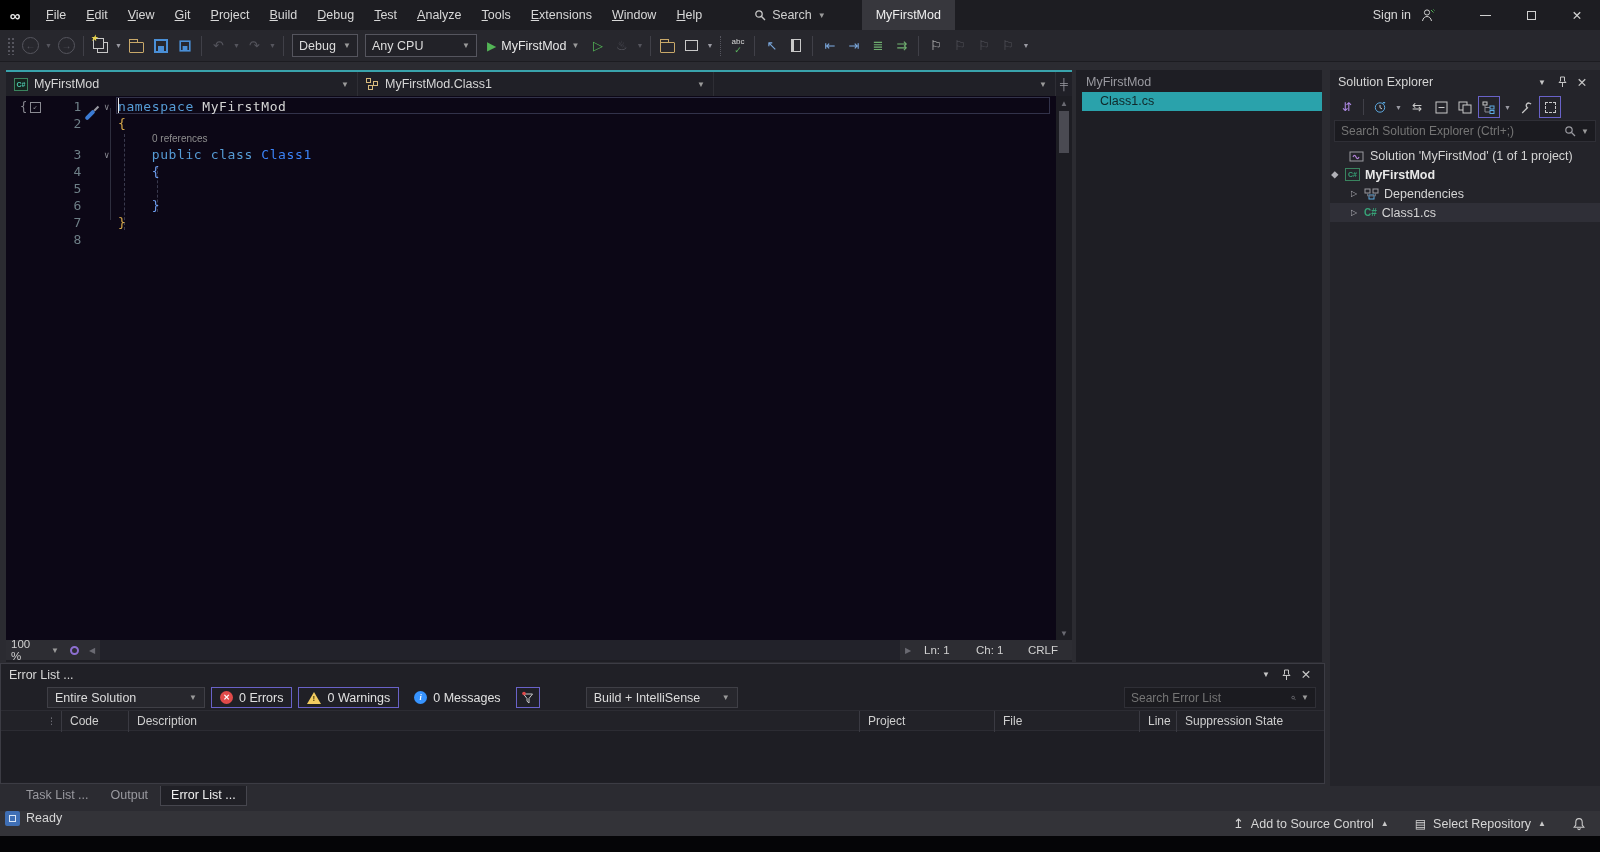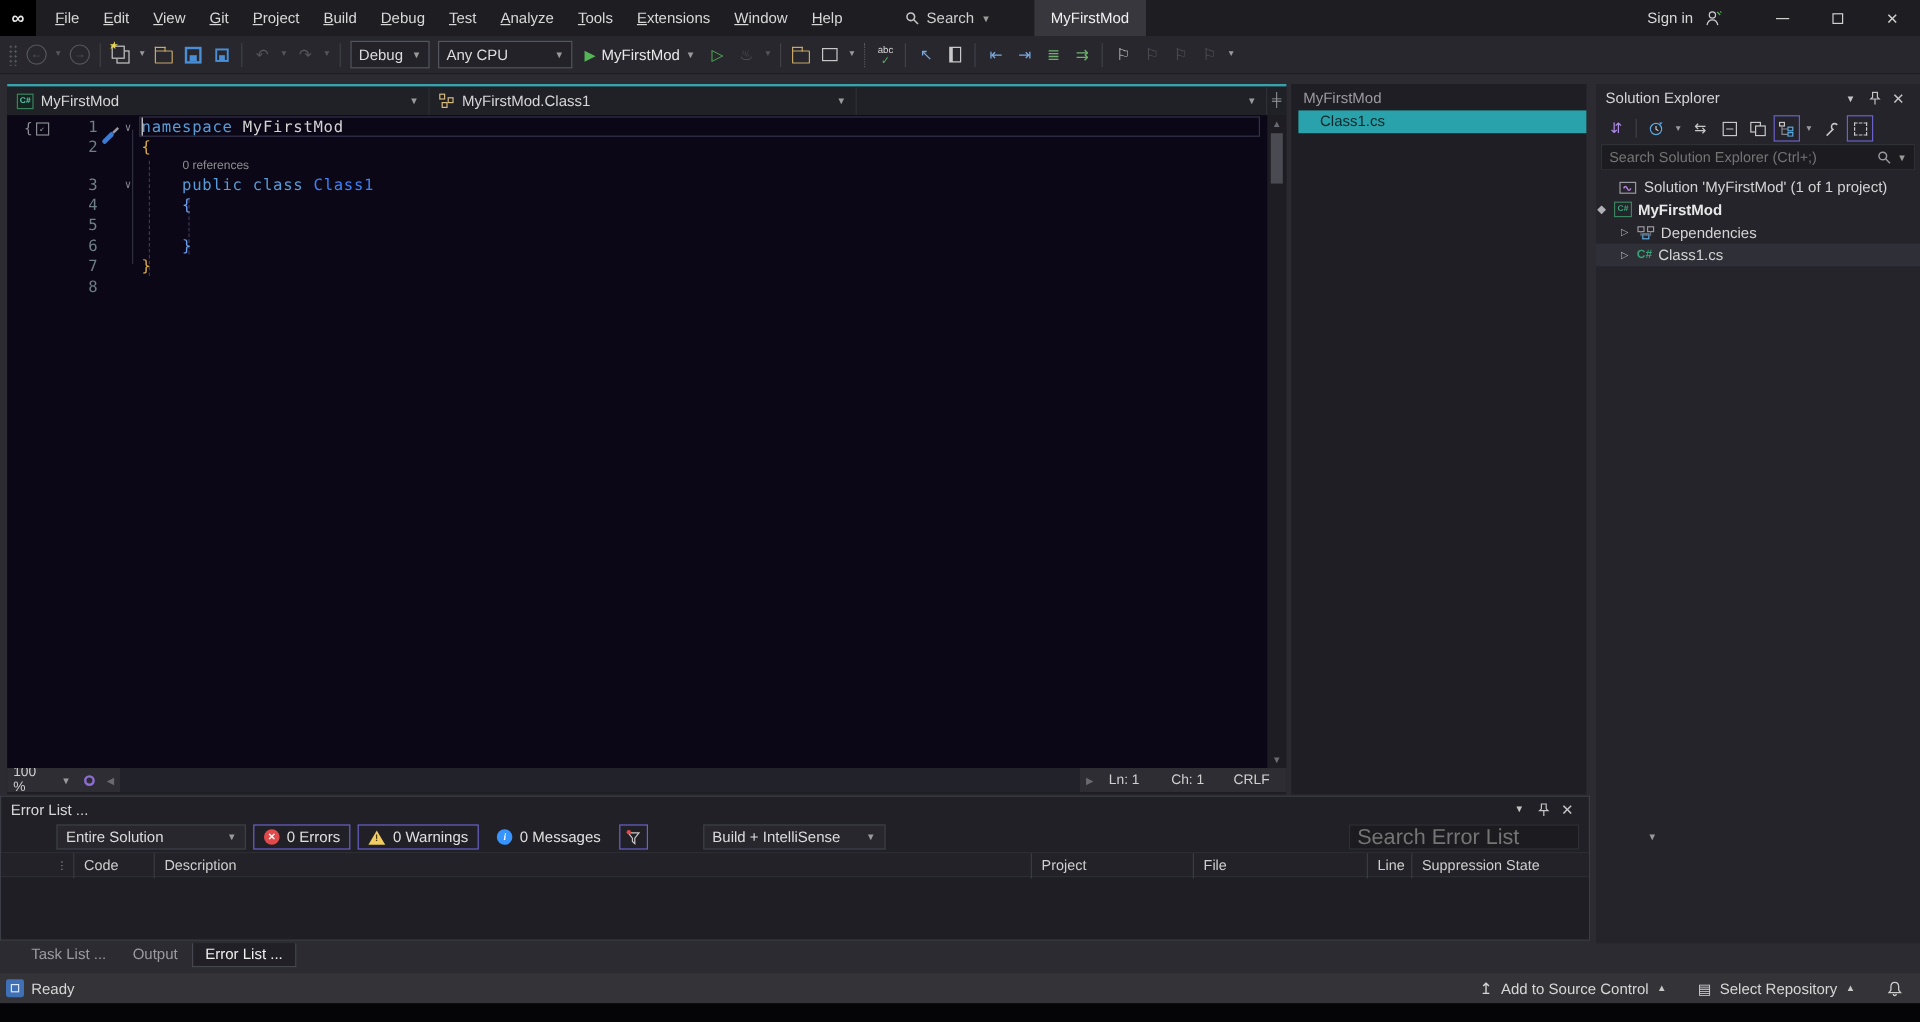--- a/index.html
+++ b/index.html
@@ -160,38 +160,38 @@
   .el-btn { height:21px; display:flex; align-items:center; gap:6px; padding:0 8px; border:1px solid transparent; color:#e0e0e0; }
   .el-btn.toggled { border-color:#6962c8; }
   .sev { width:13px; height:13px; border-radius:50%; display:flex; align-items:center; justify-content:center;
          font-size:8px; font-weight:bold; color:#fff; flex:none; }
   .sev.err { background:#e04a4a; } .sev.inf { background:#3794ff; font-style:italic; font-family:"Liberation Serif", serif; }
   .tri { width:0; height:0; border-left:7px solid transparent; border-right:7px solid transparent;
          border-bottom:12px solid #f2cc60; position:relative; flex:none; }
   .tri::after { content:"!"; position:absolute; left:-2px; top:2px; font-size:8px; color:#4a3b08; font-weight:bold; }
   .el-search { margin-left:auto; width:192px; height:21px; background:#1b1b20; border:1px solid #2f2f36;
                display:flex; align-items:center; padding:0 6px; gap:5px; margin-right:2px; }
-  .el-search input { flex:1; background:transparent; border:none; outline:none; color:#9a9aa0; font-size:18px;
+  .el-search input { flex:1; background:transparent; border:none; outline:none; color:#9a9aa0; font-size:12px;
                      font-family:"Liberation Sans", sans-serif; }
   .el-cols { position:relative; height:21px; border-top:1px solid #2c2c33; border-bottom:1px solid #2c2c33; background:#222228; }
   .el-col { position:absolute; top:0; height:21px; line-height:21px; padding-left:8px; border-left:1px solid #3a3a42;
             color:#cfcfcf; font-size:12px; white-space:nowrap; }
   .el-body { height:51px; background:#1e1e24; }
 
   .bottom-tabs { position:absolute; left:16px; top:724px; height:20px; display:flex; align-items:flex-start; gap:2px; }
   .btab { padding:0 10px; line-height:19px; color:#9a9aa0; }
   .btab.active { color:#f0f0f0; border:1px solid #46464e; border-top:none; background:#202026; }
 
   .right-tabs { position:absolute; left:1330px; top:724px; width:268px; display:flex; justify-content:center; gap:2px; }
   .rtab { padding:0 8px; line-height:19px; color:#9a9aa0; white-space:nowrap; }
   .rtab.active { color:#f0f0f0; border:1px solid #55555e; }
 
   
   .statusbar { position:absolute; left:0; top:811px; width:1600px; height:25px; background:#333338;
-               display:flex; align-items:center; color:#d6d6d6; }
+               display:flex; color:#d6d6d6; }
   .sb-ico { width:15px; height:15px; margin:0 6px 0 5px; border-radius:2px; background:#3f6fb5;
             display:flex; align-items:center; justify-content:center; }
   .sb-ico i { width:7px; height:7px; border:1px solid #d9e6f5; }
   .sb-right { margin-left:auto; display:flex; align-items:center; gap:26px; padding-right:14px; }
   .sb-item { display:flex; align-items:center; gap:7px; }
   .bottom-black { position:absolute; left:0; top:836px; width:1600px; height:16px; background:#050507; }
   svg { display:block; }
 </style>
 </head>
 <body>

